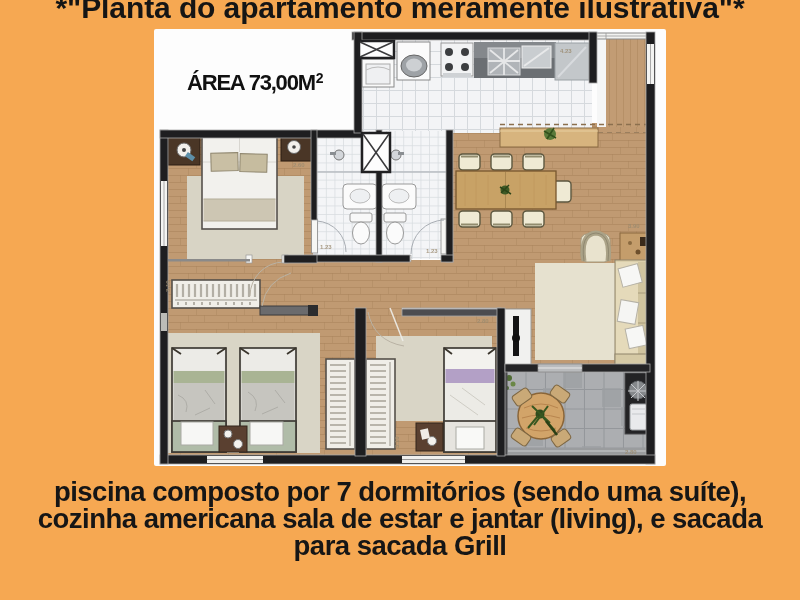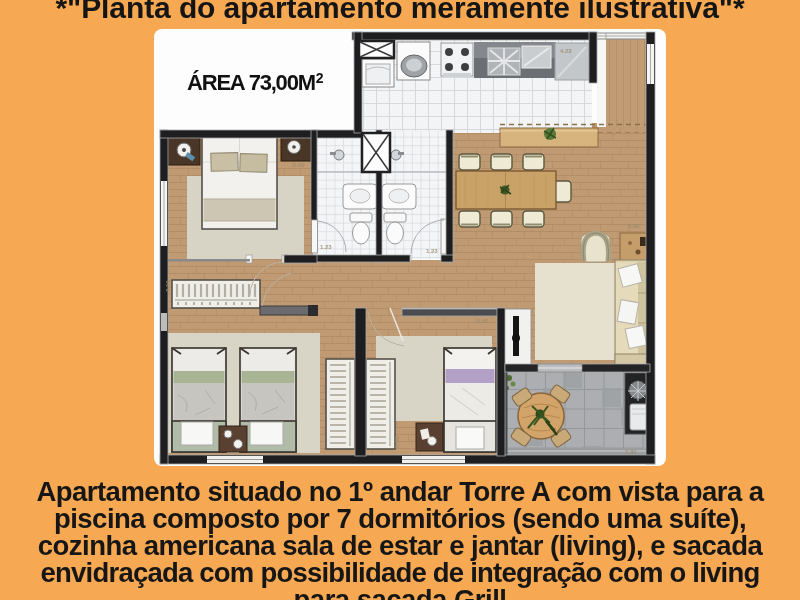--- a/index.html
+++ b/index.html
@@ -1,21 +1,21 @@
 <!DOCTYPE html>
 <html><head>
 <meta charset="utf-8">
 <style>
 html,body{margin:0;padding:0;}
 body{width:800px;height:600px;overflow:hidden;position:relative;
   background:#f6a852;font-family:"Liberation Sans", sans-serif;}
 .title{position:absolute;top:-7px;left:0;width:800px;text-align:center;
   font-weight:bold;font-size:30px;line-height:30px;color:#151515;letter-spacing:-0.1px;white-space:nowrap;}
 .panel{position:absolute;left:154px;top:29px;width:512px;height:437px;
-  background:#fdfdfd;border-radius:8px;}
+  background:#fdfdfd;border-radius:2px;}
 .caption{position:absolute;top:478px;left:0;width:800px;text-align:center;
   font-weight:bold;font-size:27.5px;line-height:27.1px;color:#161616;letter-spacing:-0.52px;}
 .caption div{white-space:nowrap;}
 </style>
 </head>
 <body>
 
 <div class="title">*"Planta do apartamento meramente ilustrativa"*</div>
 
 <div class="panel">
@@ -387,18 +387,16 @@
 <text x="477" y="323">2.80</text>
 <text x="399" y="448" transform="rotate(-90 399 448)">3.10</text>
 <text x="628" y="228">3.90</text>
 <text x="560" y="53">4.23</text>
 <text x="625" y="454">2.80</text>
 </g>
 </svg>
 </div>
 
 <div class="caption">
-<div>Apartamento situado no 1º andar Torre A com vista para a</div>
 <div>piscina composto por 7 dormitórios (sendo uma suíte),</div>
 <div>cozinha americana sala de estar e jantar (living), e sacada</div>
-<div style="letter-spacing:-0.78px">envidraçada com possibilidade de integração com o living</div>
 <div>para sacada Grill</div>
 </div>
 
 </body></html>

